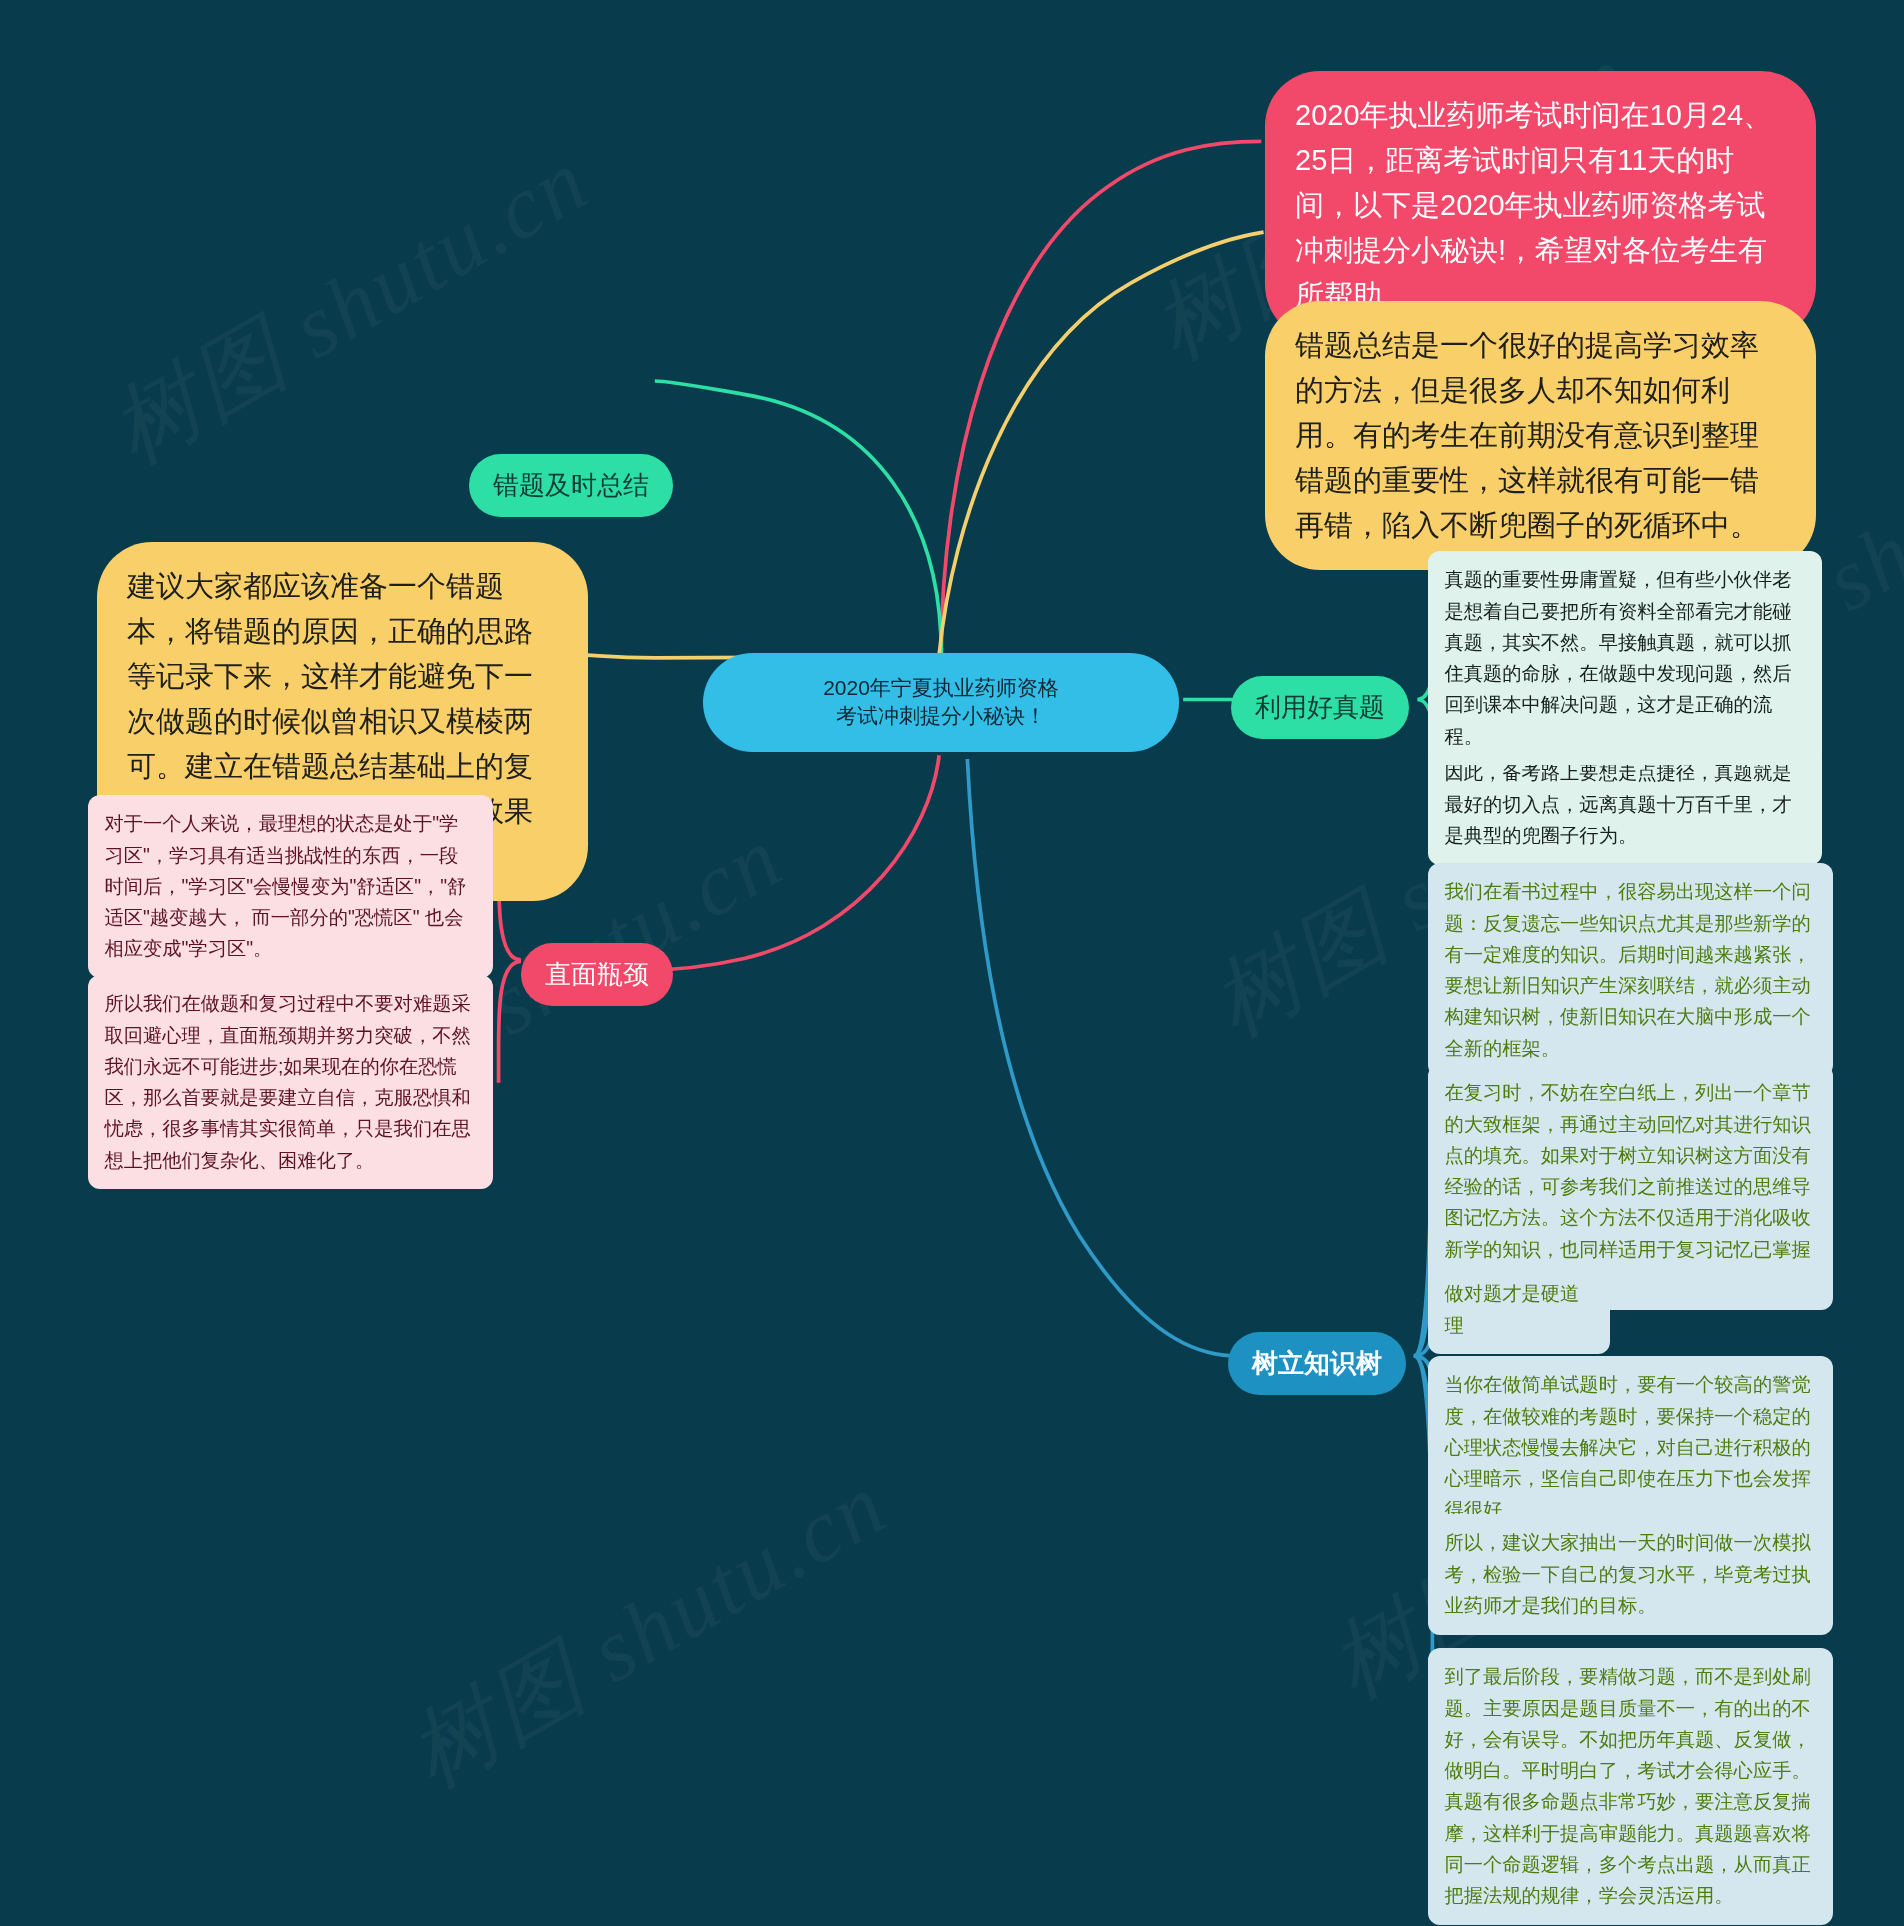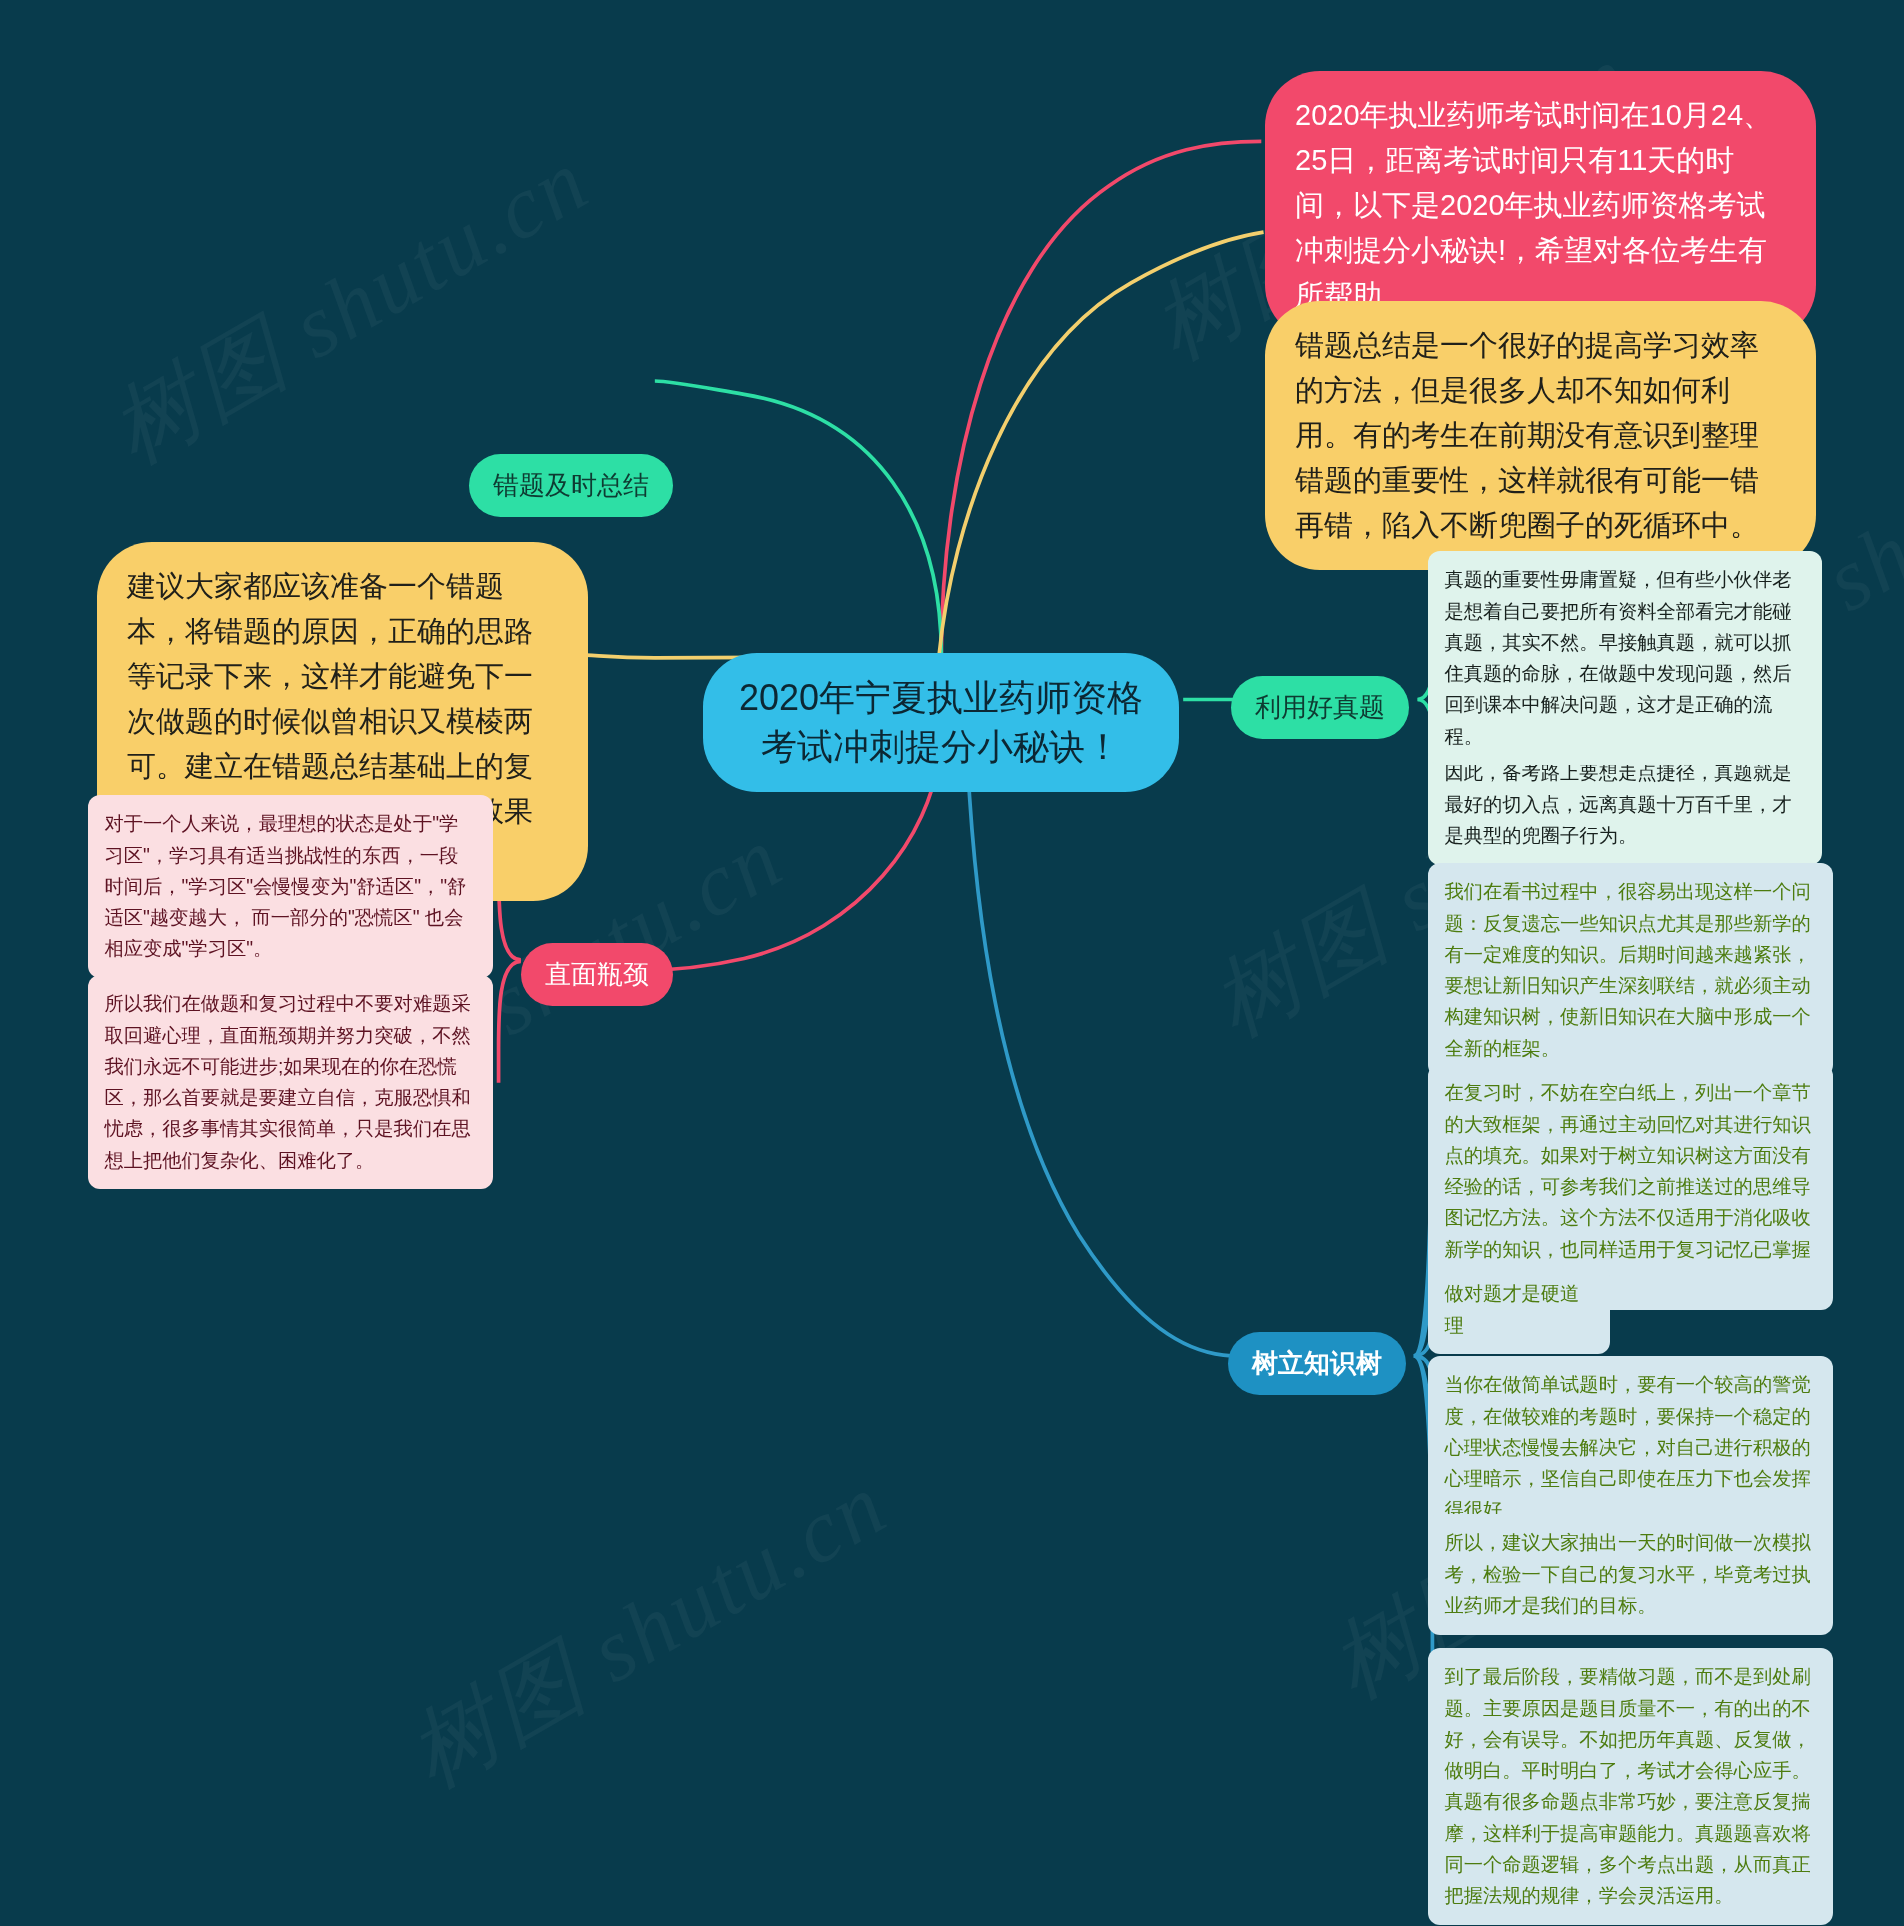--- a/index.html
+++ b/index.html
@@ -55,21 +55,21 @@
     line-height: 1.45;
     white-space: pre-wrap;
     word-break: break-all;
   }
 
   
   .n-root {
     background: #33bee8;
     color: #0c2733;
     border-radius: 54px;
-    font-size: 36px;
+    font-size: 21px;
     padding: 21px 33px;
     justify-content: center;
     text-align: center;
     line-height: 1.35;
   }
 
   
   .n-branch {
     border-radius: 34px;
     font-size: 26px;

